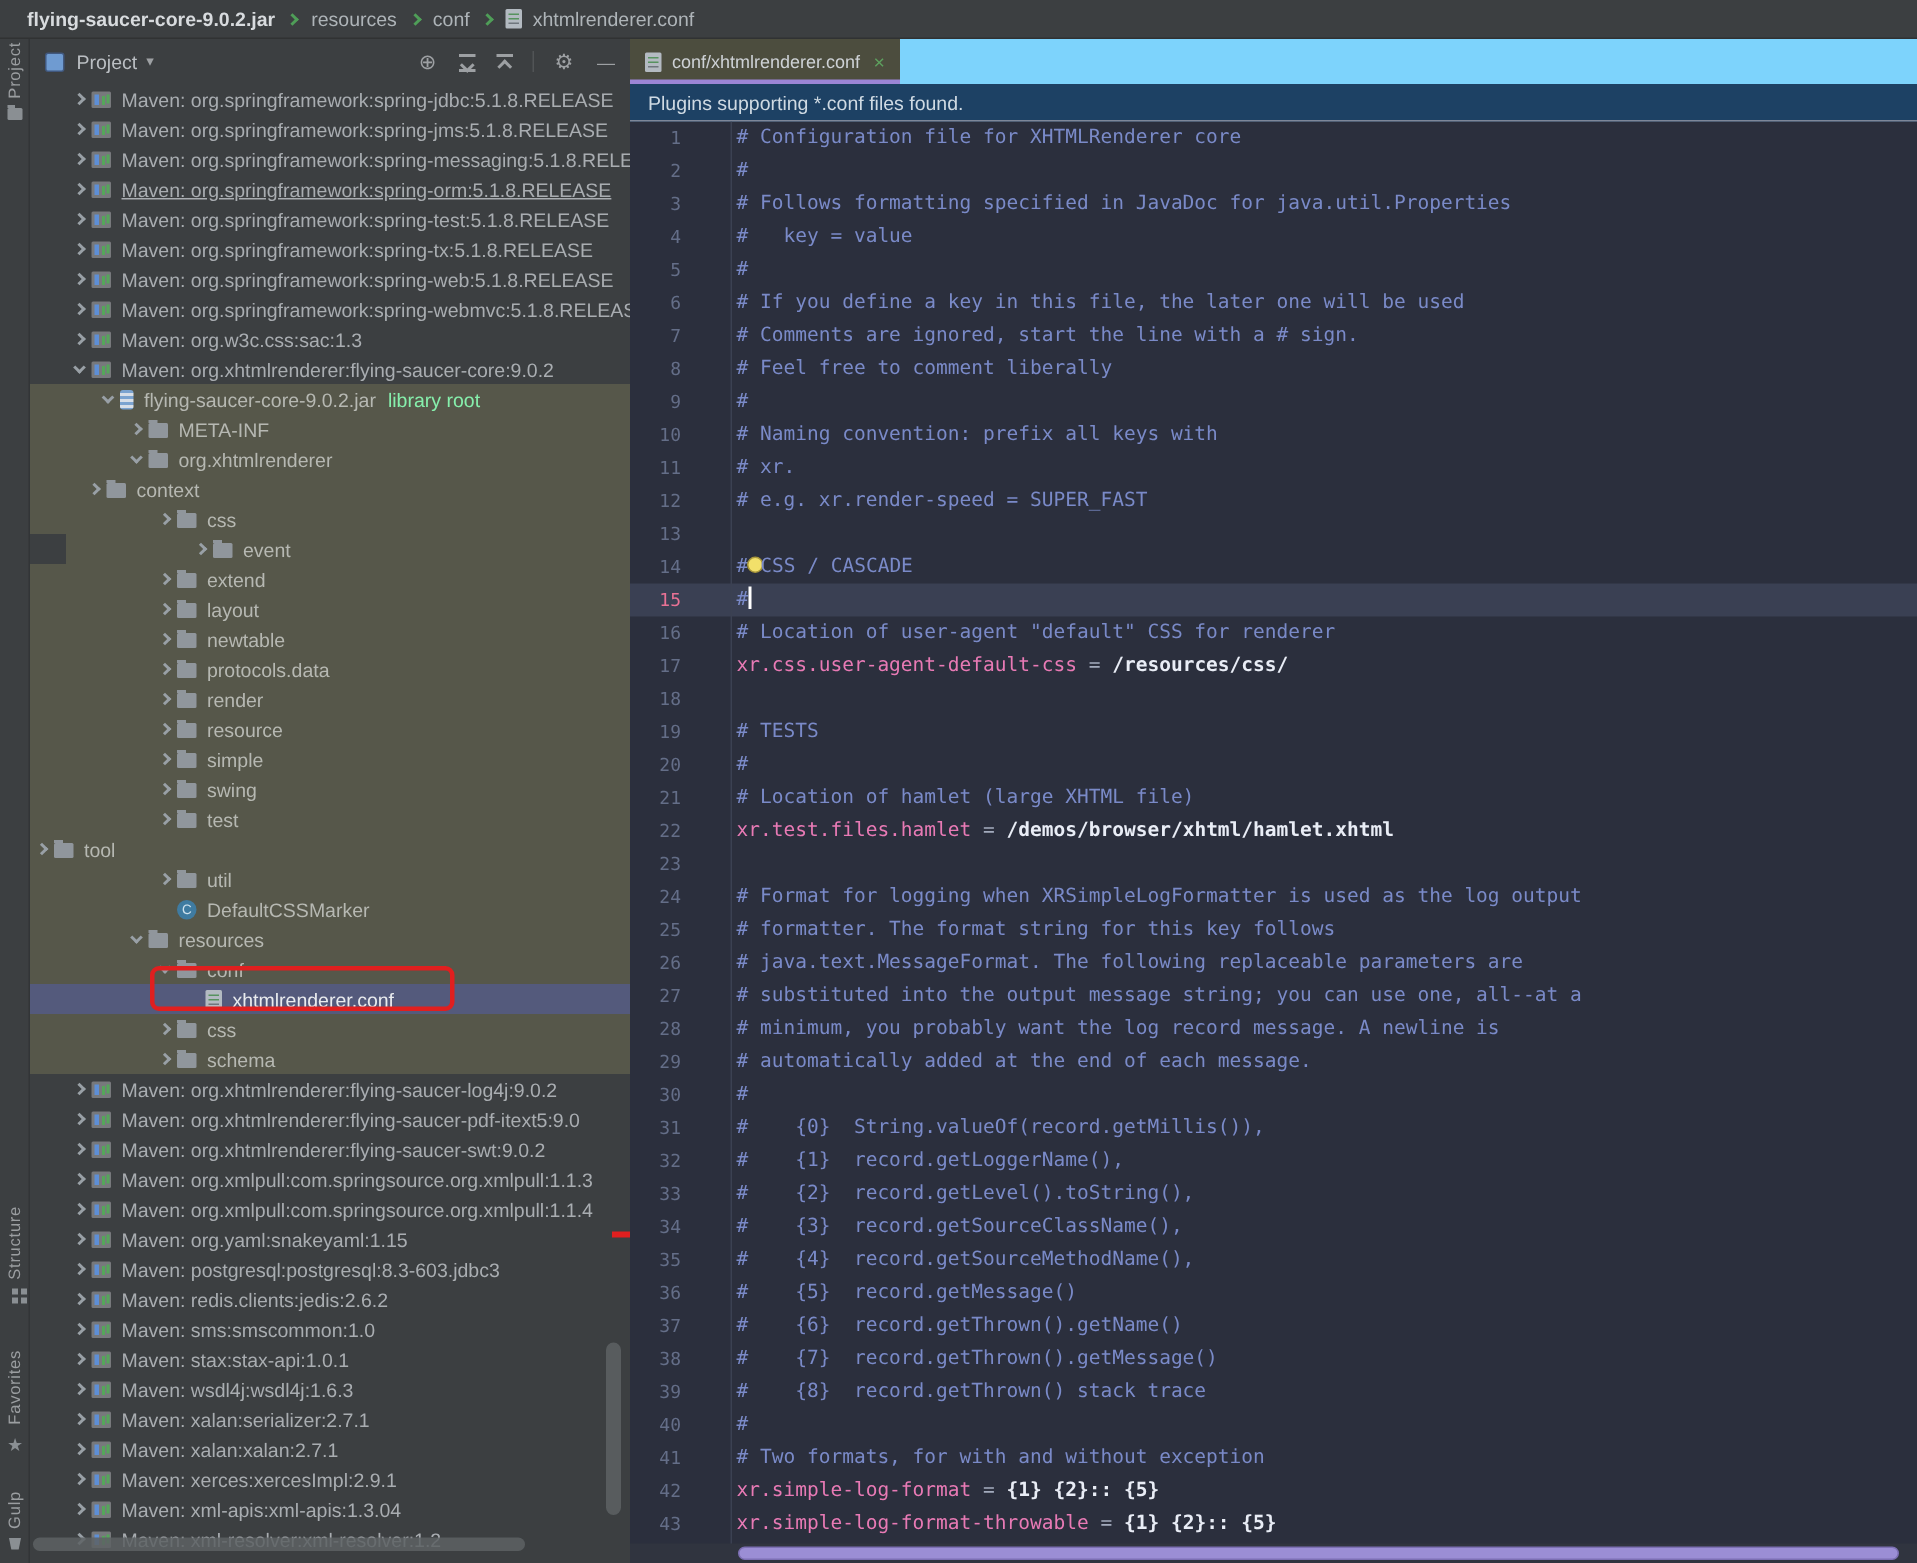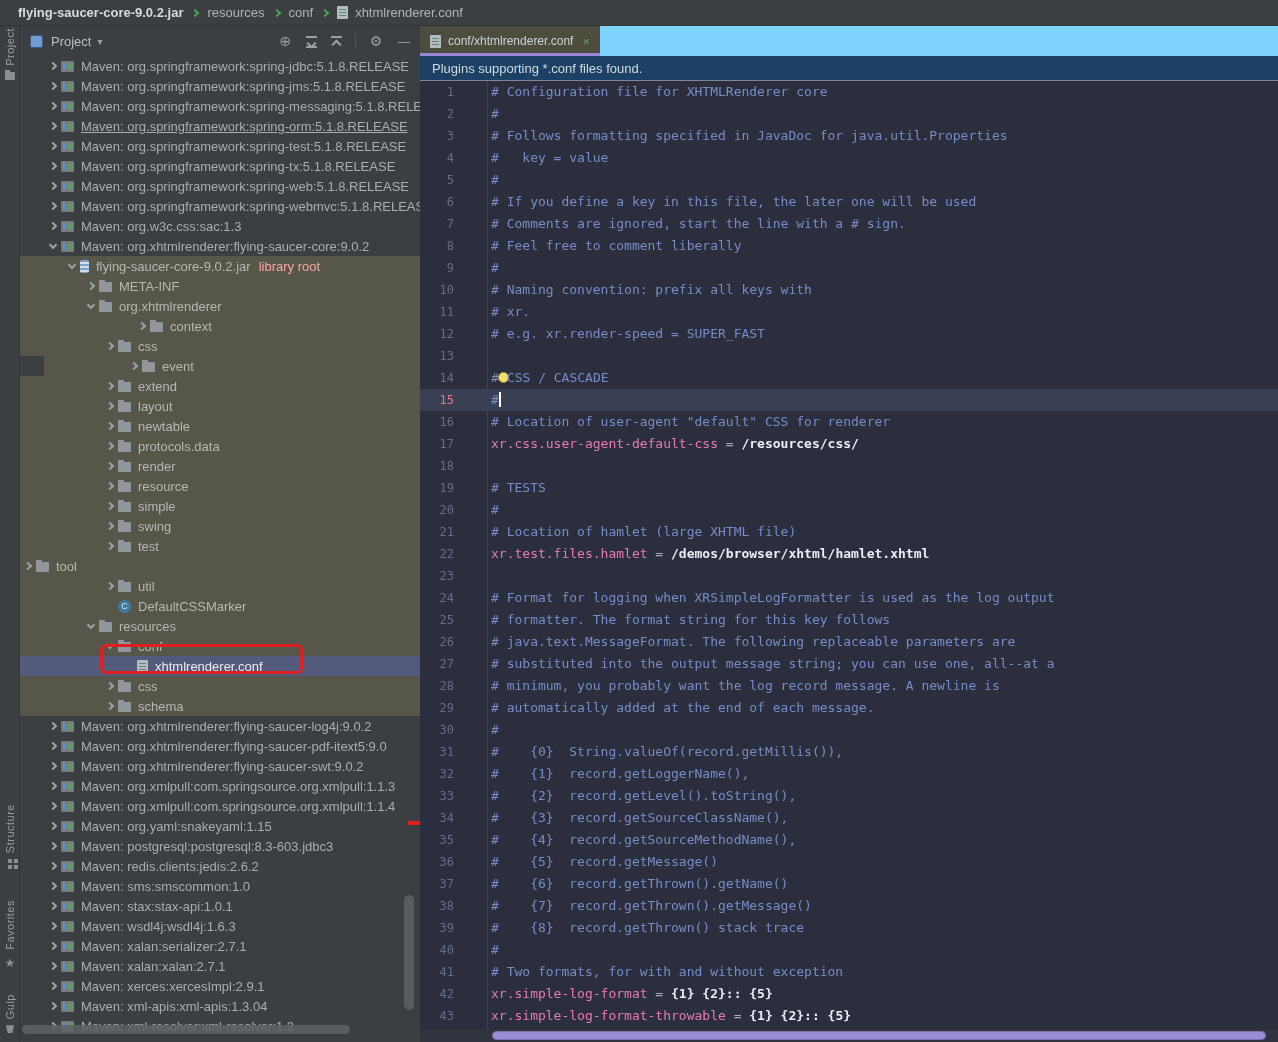--- a/index.html
+++ b/index.html
@@ -69,21 +69,21 @@
   .i-jar { width:9px; height:13px; border-radius:2px;
     background:repeating-linear-gradient(180deg,#7ba3d0 0 2px,#d7dee8 2px 4px); }
   .i-folder { width:13px; height:10px; background:#90969c; border-radius:1px; margin-top:2px; }
   .i-folder::before { content:""; position:absolute; top:-2px; left:0; width:6px; height:2px; background:#90969c; }
   .i-class { width:13px; height:13px; border-radius:50%; background:#3f7ba1; color:#cfe2ee;
     font-size:9px; line-height:13px; text-align:center; }
   .i-class::before { content:"C"; }
   .i-conf { width:11px; height:13px; background:#b3bac1; border-radius:1px; }
   .i-conf::before { content:""; position:absolute; left:2px; top:3px; width:7px; height:1px;
     background:#57925f; box-shadow:0 3px 0 #57925f, 0 6px 0 #6f767d; }
-  .t-suffix { color:#fca5a5; margin-left:8px; }
+  .t-suffix { color:#86efac; margin-left:8px; }
 
   #proj-vscroll { position:absolute; left:384px; top:869px; width:10px; height:115px;
     background:#5d6164; border-radius:5px; opacity:.85; }
   #proj-hscroll { position:absolute; left:2px; top:999px; width:328px; height:9px;
     background:#5d6164; border-radius:5px; opacity:.85; }
 
   
   #red-box { position:absolute; left:100px; top:644px; width:203px; height:30px;
     border:3px solid #e01f1f; border-radius:6px; z-index:50; }
   #red-tick { position:absolute; left:408px; top:821px; width:12px; height:4px; background:#e01f1f; z-index:50; }
@@ -254,21 +254,21 @@
           <span class="ticon i-folder"></span>
           <span>META-INF</span>
         </div>
         <div class="tree-row lib" style="padding-left: 63px;">
           <span class="chev-slot">
             <span class="chev open"></span>
           </span>
           <span class="ticon i-folder"></span>
           <span>org.xhtmlrenderer</span>
         </div>
-        <div class="tree-row lib" style="padding-left: 114px;">
+        <div class="tree-row lib" style="padding-left: 35px;">
           <span class="chev-slot">
             <span class="chev"></span>
           </span>
           <span class="ticon i-folder"></span>
           <span>context</span>
         </div>
         <div class="tree-row lib" style="padding-left: 82px;">
           <span class="chev-slot">
             <span class="chev"></span>
           </span>

